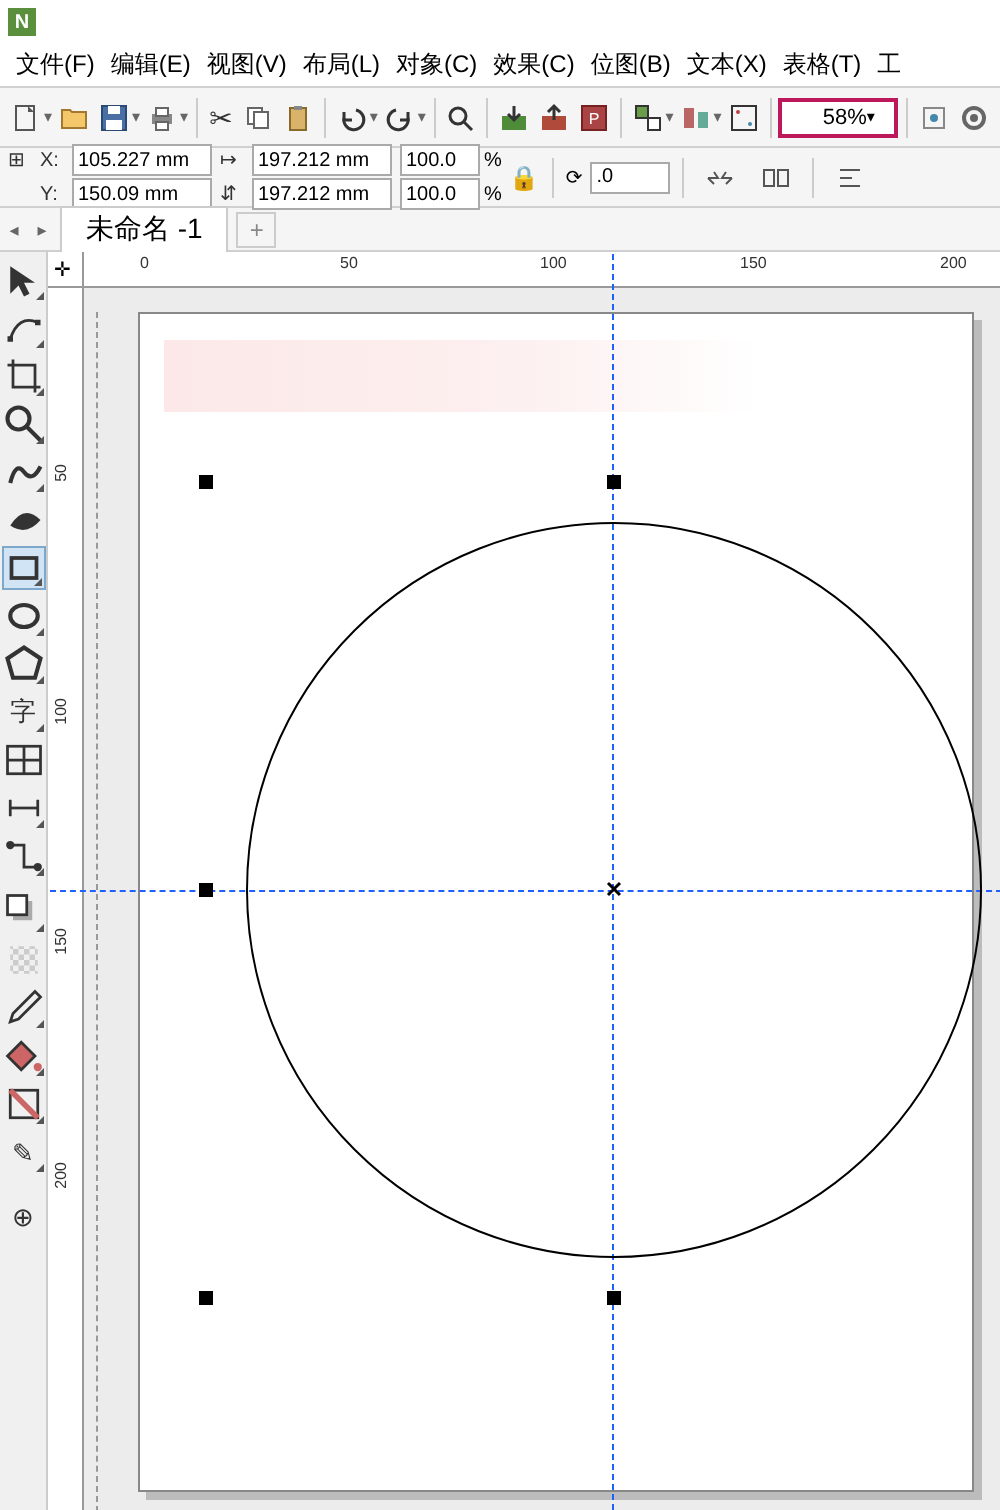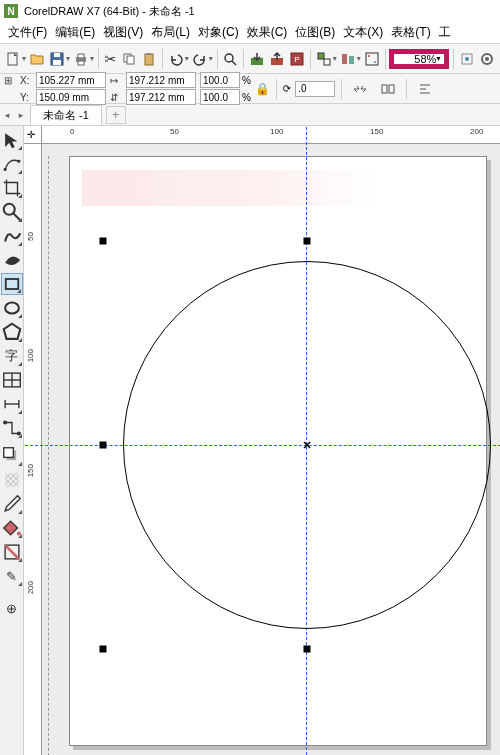--- a/index.html
+++ b/index.html
@@ -9,34 +9,34 @@
 .logo { width: 14px; height: 14px; background: #5a8f3d; margin-right: 6px; display: flex; align-items: center; justify-content: center; color: #fff; font-size: 10px; font-weight: bold; }
 
 .menubar { height: 22px; background: #fff; display: flex; align-items: center; padding: 0 8px; font-size: 12px; gap: 8px; border-bottom: 1px solid #d0d0d0; }
 .menubar span { cursor: default; white-space: nowrap; }
 
 .toolbar1 { height: 30px; background: #f5f5f5; display: flex; align-items: center; padding: 0 4px; gap: 2px; border-bottom: 1px solid #d0d0d0; }
 .tbtn { width: 24px; height: 24px; display: flex; align-items: center; justify-content: center; font-size: 14px; color: #333; border: 1px solid transparent; }
 .tbtn svg { width: 16px; height: 16px; }
 .sep { width: 1px; height: 20px; background: #ccc; margin: 0 2px; }
 .dropdown-arrow { font-size: 8px; color: #666; margin-left: -2px; }
-.zoom-combo { width: 60px; height: 20px; font-size: 11px; border: 5px solid #be185d; padding: 0 20px; background: #fff; display: flex; align-items: center; justify-content: space-between; }
+.zoom-combo { width: 60px; height: 20px; font-size: 11px; border: 2px solid #be185d; padding: 0 20px; background: #fff; display: flex; align-items: center; justify-content: space-between; }
 
 .propbar { height: 30px; background: #f5f5f5; display: flex; align-items: center; padding: 0 4px; gap: 4px; font-size: 10px; border-bottom: 1px solid #d0d0d0; }
 .propbar input { width: 70px; height: 16px; font-size: 10px; border: 1px solid #aaa; padding: 0 2px; }
 .propbar .pct { width: 40px; }
 .propbar .rot { width: 40px; }
 .coord-group { display: flex; flex-direction: column; gap: 1px; }
 .coord-row { display: flex; align-items: center; gap: 2px; }
 .plabel { font-size: 10px; color: #333; width: 14px; }
 .lock { font-size: 12px; }
 
 .tabbar { height: 22px; background: #f5f5f5; display: flex; align-items: center; border-bottom: 1px solid #d0d0d0; }
 .tab-arrow { width: 14px; height: 20px; display: flex; align-items: center; justify-content: center; font-size: 9px; color: #666; }
-.doctab { padding: 2px 12px; background: #fff; border: 1px solid #ccc; border-bottom: none; font-size: 11px; margin-left: 2px; }
+.doctab { padding: 2px 12px; background: #fff; border: 1px solid #ccc; border-bottom: none; font-size: 14px; margin-left: 2px; }
 .tab-add { width: 20px; height: 18px; display: flex; align-items: center; justify-content: center; color: #888; margin-left: 4px; border: 1px solid #ccc; font-size: 12px; }
 
 .workspace { height: 629px; display: flex; position: relative; }
 
 .toolbox { width: 24px; background: #f0f0f0; display: flex; flex-direction: column; border-right: 1px solid #ccc; padding-top: 2px; }
 .tool { width: 22px; height: 22px; display: flex; align-items: center; justify-content: center; font-size: 13px; color: #333; margin: 1px auto; position: relative; }
 .tool.sel { background: #d0e4f5; border: 1px solid #7da8cc; }
 .tool .corner { position: absolute; bottom: 1px; right: 1px; width: 0; height: 0; border-left: 4px solid transparent; border-bottom: 4px solid #555; }
 
 .canvas-area { flex: 1; position: relative; background: #ececec; overflow: hidden; }
@@ -63,21 +63,20 @@
 .handle { position: absolute; width: 7px; height: 7px; background: #000; transform: translate(-50%, -50%); }
 .center-mark { position: absolute; font-size: 11px; transform: translate(-50%, -50%); font-weight: bold; }
 
 .watermark { position: absolute; bottom: 12px; right: 14px; font-size: 12px; color: #999; font-style: italic; }
 </style>
 </head>
 <body>
 
 <div class="titlebar">
   <div class="logo">N</div>
-  <span>CorelDRAW X7 (64-Bit) - 未命名 -1</span>
 </div>
 
 <div class="menubar">
   <span>文件(F)</span>
   <span>编辑(E)</span>
   <span>视图(V)</span>
   <span>布局(L)</span>
   <span>对象(C)</span>
   <span>效果(C)</span>
   <span>位图(B)</span>

